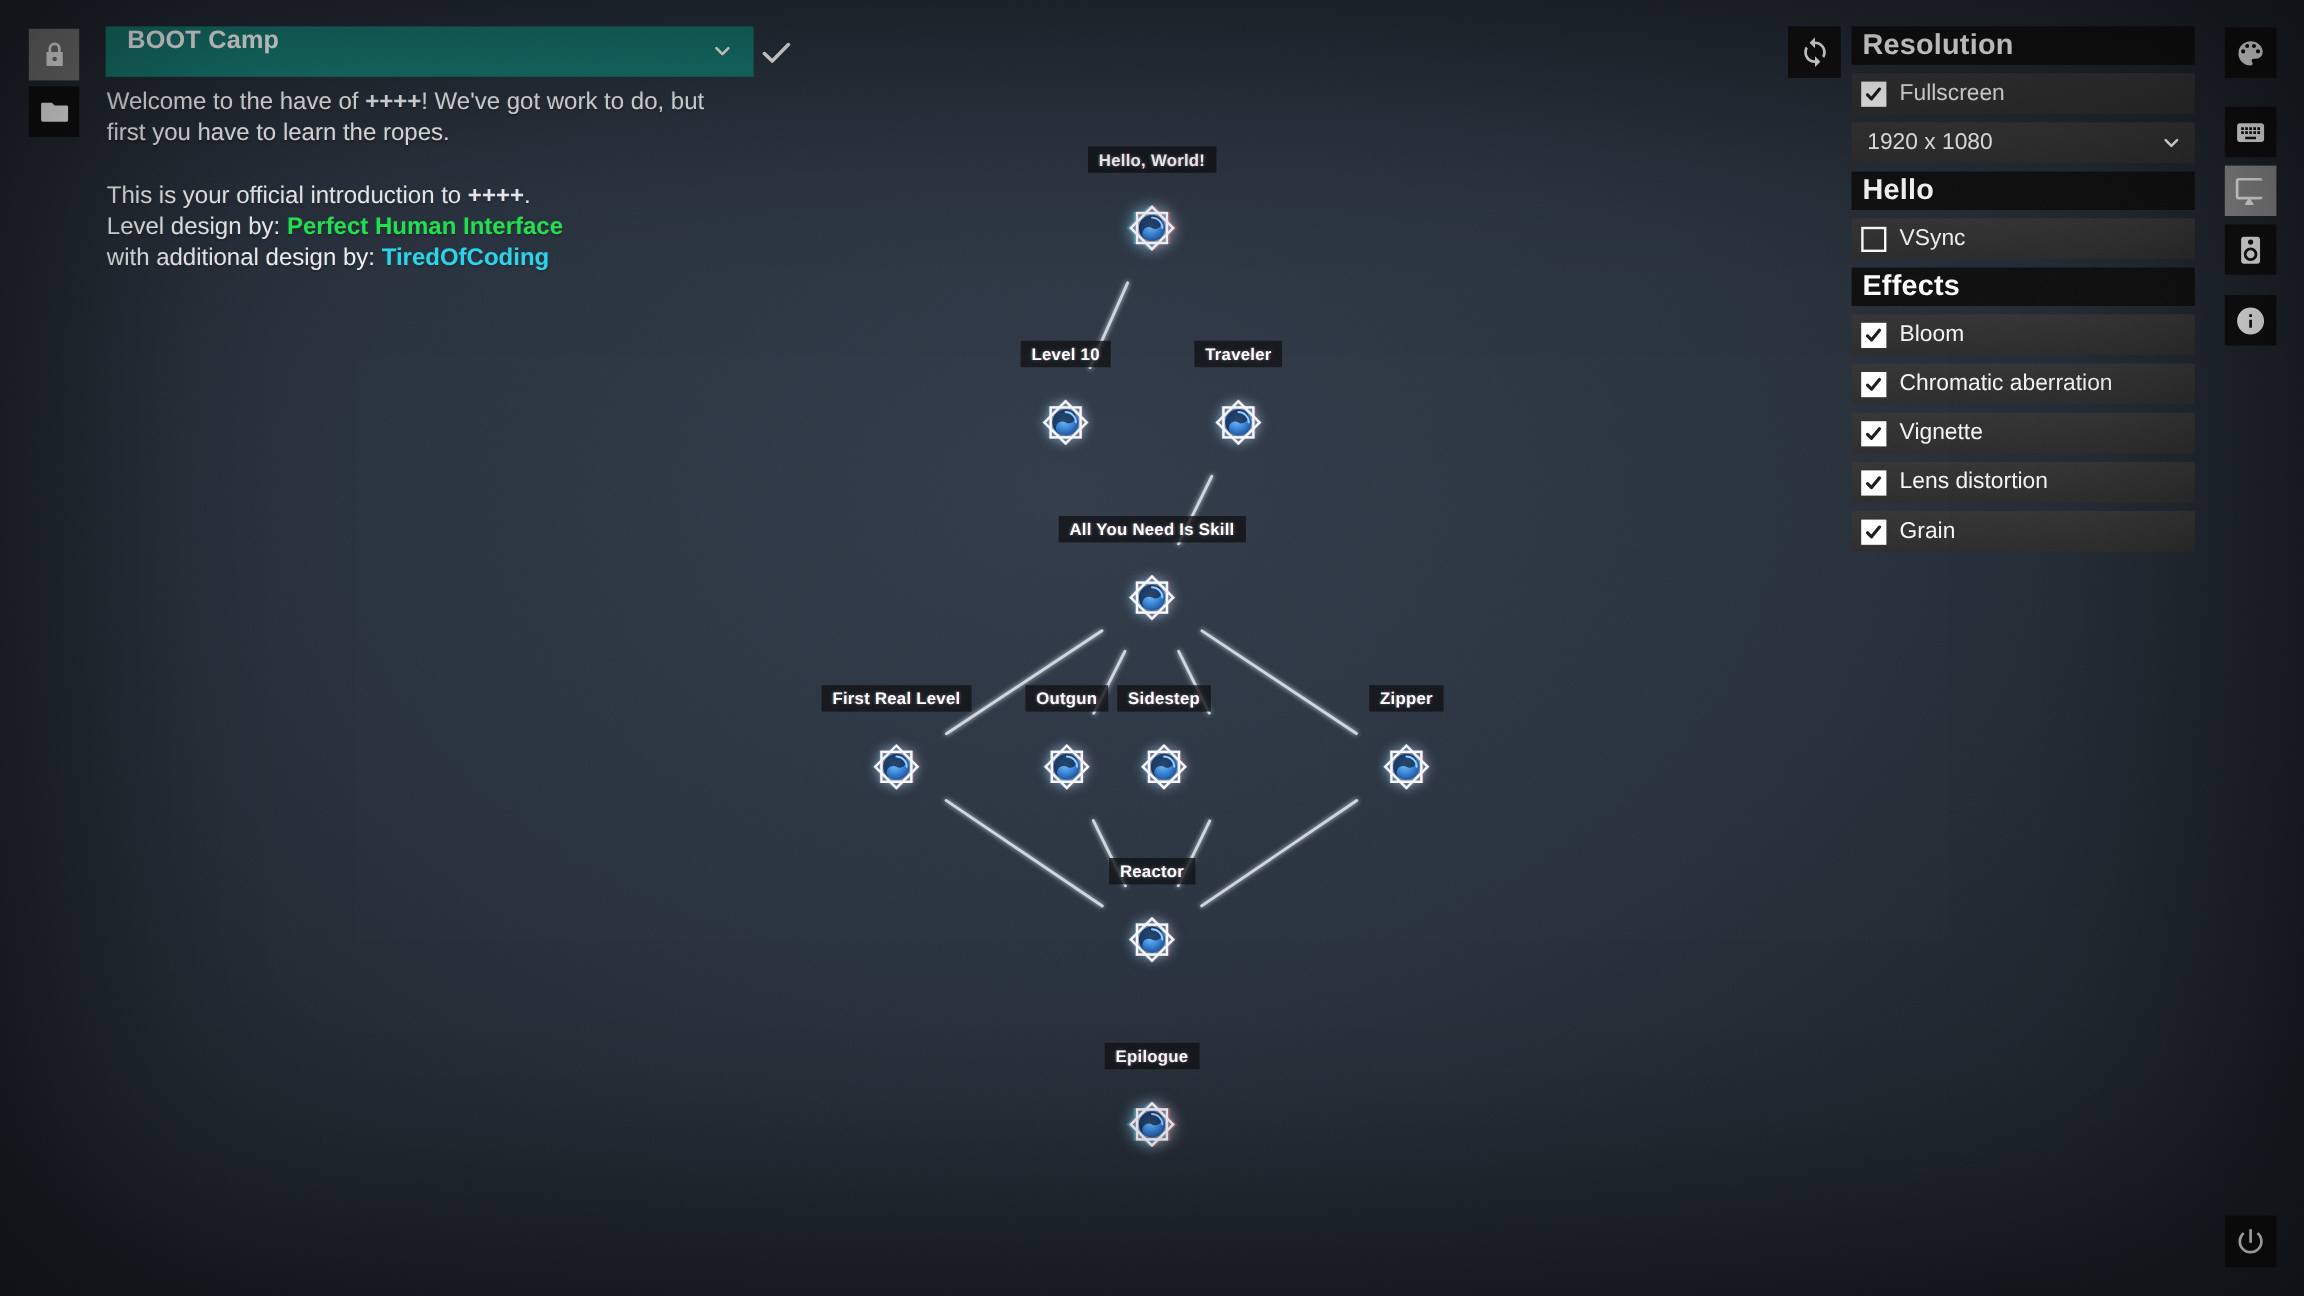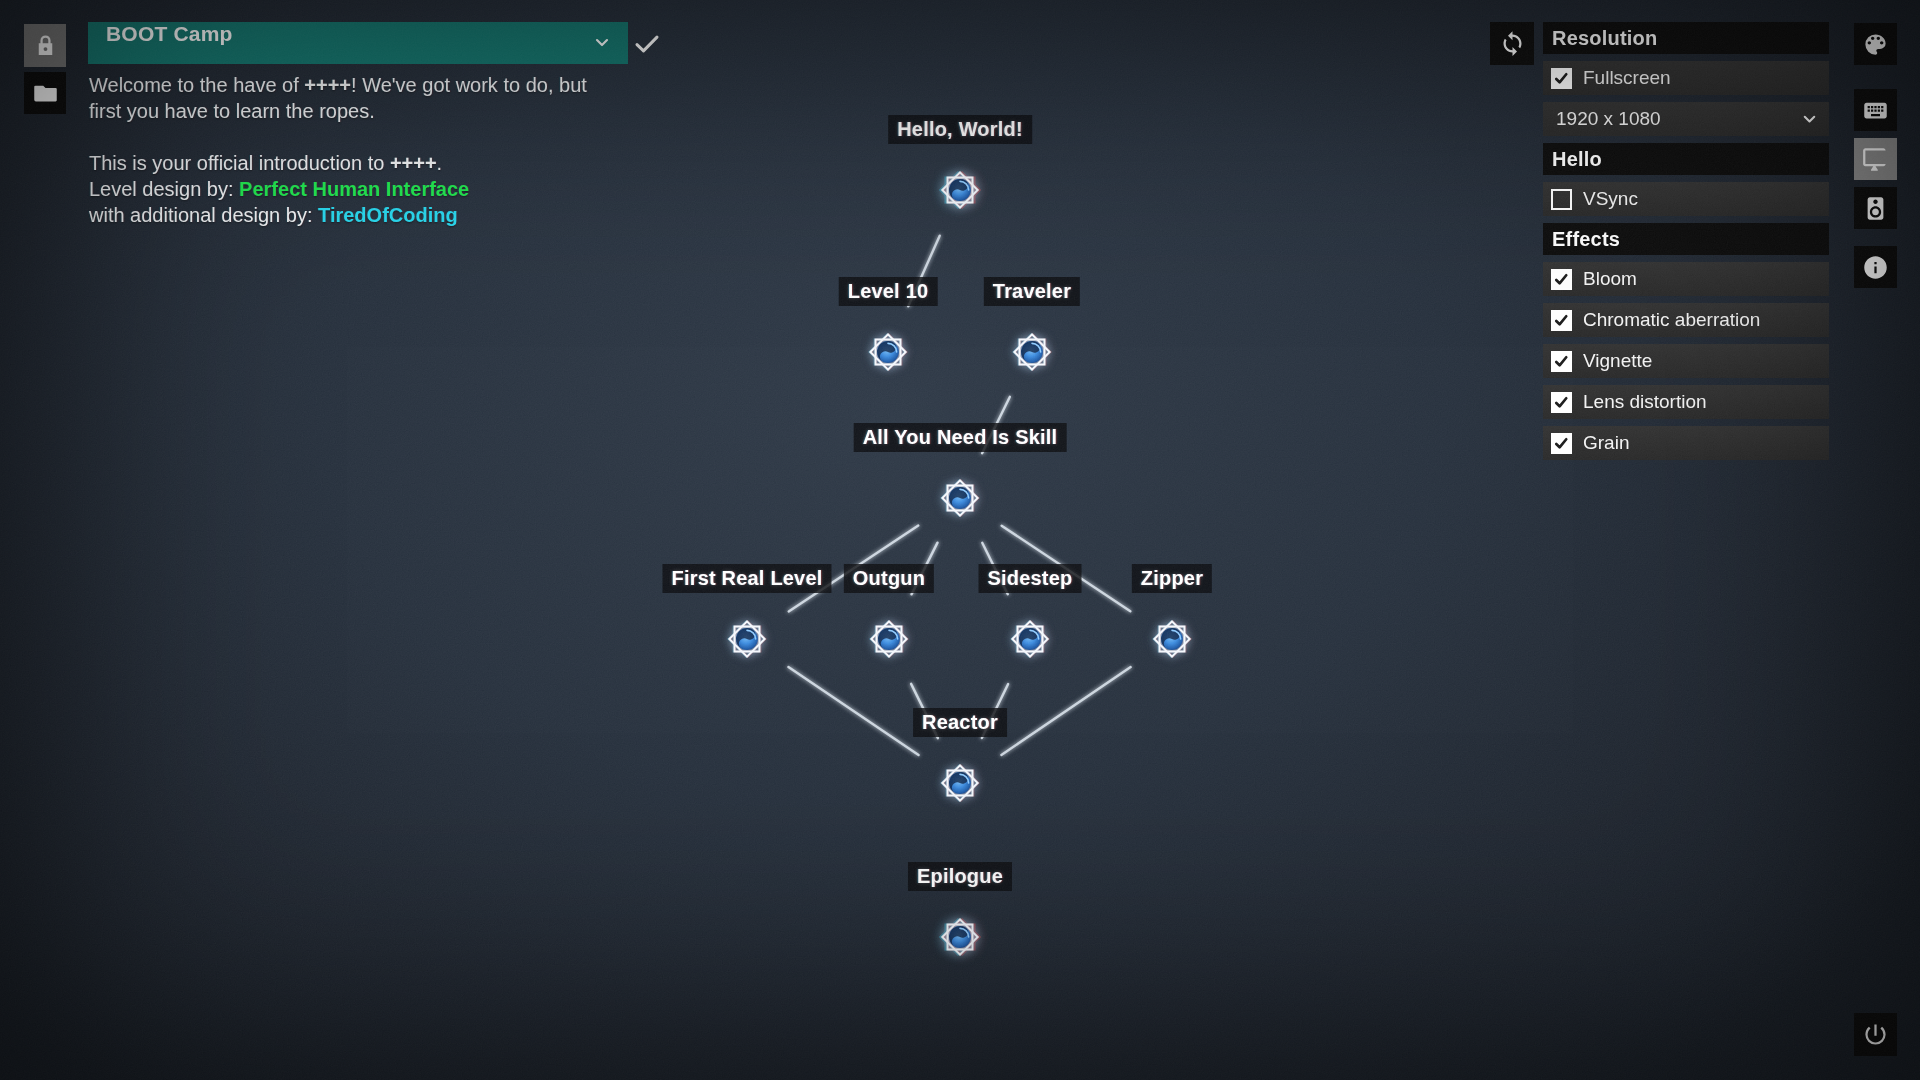--- a/index.html
+++ b/index.html
@@ -17,21 +17,21 @@
   #edge-svg{position:absolute;left:0;top:0;z-index:1;}
   #edge-svg line{stroke:#e3ecf5;stroke-width:2.4;stroke-linecap:round;opacity:.88;}
 
   .level-node{position:absolute;width:64px;height:64px;z-index:2;cursor:pointer;}
   .node-star{width:64px;height:64px;display:block;
     filter:drop-shadow(0 0 5px rgba(185,218,255,.55)) drop-shadow(1px 0 0 rgba(255,90,90,.30)) drop-shadow(-1px 0 0 rgba(60,210,255,.30));}
   .node-star .sq{fill:none;stroke:#f4f7fc;stroke-width:3.2;}
   .level-node.strong-ca .node-star{
     filter:drop-shadow(0 0 6px rgba(185,218,255,.6)) drop-shadow(2px 0 0 rgba(255,70,70,.45)) drop-shadow(-2px 0 0 rgba(40,220,255,.45));}
   .node-label{position:absolute;left:50%;bottom:78px;transform:translateX(-50%);
-    background:rgba(8,10,14,.82);color:#fff;font-size:20px;font-weight:700;
+    background:rgba(8,10,14,.82);color:#fff;font-size:14px;font-weight:700;
     padding:3px 9px;white-space:nowrap;letter-spacing:.2px;
     text-shadow:0 0 4px rgba(255,255,255,.22), 1px 0 1px rgba(255,70,70,.30), -1px 0 1px rgba(50,200,255,.30);}
 
   
   .sq-btn{position:absolute;display:flex;align-items:center;justify-content:center;cursor:pointer;}
   #lock-btn{left:24px;top:24px;width:42px;height:43px;background:#757575;}
   #folder-btn{left:24px;top:72px;width:42px;height:42px;background:#060606;}
   .sq-btn svg{width:27px;height:27px;}
 
   #pack-dropdown{position:absolute;left:88px;top:22px;width:540px;height:42px;
@@ -45,21 +45,21 @@
     text-shadow:0 1px 2px rgba(0,0,0,.5), 1px 0 1px rgba(255,80,80,.15), -1px 0 1px rgba(0,220,255,.15);}
   .seg-bold{font-weight:700;}
   .seg-green-bold{font-weight:700;color:#1be84b;}
   .seg-cyan-bold{font-weight:700;color:#23d9f0;}
 
   
   #refresh-btn{left:1490px;top:22px;width:44px;height:43px;background:#080808;}
   #settings-panel{position:absolute;left:1543px;top:22px;width:286px;z-index:3;
     display:flex;flex-direction:column;gap:7px;}
   .settings-header{height:32px;background:#080808;display:flex;align-items:center;
-    color:#fff;font-size:20px;font-weight:700;padding-left:9px;letter-spacing:.2px;}
+    color:#fff;font-size:24px;font-weight:700;padding-left:9px;letter-spacing:.2px;}
   .settings-row{height:34px;background:linear-gradient(#2f2f2f,#262626);
     display:flex;align-items:center;cursor:pointer;}
   .checkbox{width:21px;height:21px;margin-left:8px;box-sizing:border-box;position:relative;flex:none;}
   .checkbox.checked{background:#fff;}
   .checkbox.unchecked{border:2.5px solid #fff;background:transparent;}
   .checkbox svg{position:absolute;inset:1px;width:19px;height:19px;}
   .settings-row .row-label{color:#f4f4f4;font-size:19px;margin-left:11px;}
   .settings-row.dd .row-value{color:#f4f4f4;font-size:19px;margin-left:13px;}
   .settings-row.dd .dd-chev{position:absolute;right:10px;width:19px;height:19px;}
   .settings-row.dd{position:relative;}
@@ -301,21 +301,21 @@
 <div class="level-node" style="left: 857px; top: 607px;">
     <div class="node-label">Outgun</div>
     <svg class="node-star" viewBox="0 0 100 100">
       <rect class="sq" x="30.5" y="30.5" width="39" height="39"></rect>
       <rect class="sq" x="30.5" y="30.5" width="39" height="39" transform="rotate(45 50 50)"></rect>
       <circle cx="50" cy="50" r="17" fill="url(#swirlGrad)"></circle>
       <path d="M50 33 a8.5 8.5 0 0 1 0 17 a8.5 8.5 0 0 0 0 17 a17 17 0 0 1 0 -34 z" fill="#0b2142" opacity="0.8" transform="rotate(30 50 50)"></path>
       <path d="M50 36.5 a13.5 13.5 0 0 1 13.5 13.5" stroke="#8ecbff" stroke-width="2.5" fill="none" stroke-linecap="round"></path>
     </svg>
   </div>
-<div class="level-node" style="left: 998px; top: 607px;">
+<div class="level-node" style="left: 938px; top: 607px;">
     <div class="node-label">Sidestep</div>
     <svg class="node-star" viewBox="0 0 100 100">
       <rect class="sq" x="30.5" y="30.5" width="39" height="39"></rect>
       <rect class="sq" x="30.5" y="30.5" width="39" height="39" transform="rotate(45 50 50)"></rect>
       <circle cx="50" cy="50" r="17" fill="url(#swirlGrad)"></circle>
       <path d="M50 33 a8.5 8.5 0 0 1 0 17 a8.5 8.5 0 0 0 0 17 a17 17 0 0 1 0 -34 z" fill="#0b2142" opacity="0.8" transform="rotate(30 50 50)"></path>
       <path d="M50 36.5 a13.5 13.5 0 0 1 13.5 13.5" stroke="#8ecbff" stroke-width="2.5" fill="none" stroke-linecap="round"></path>
     </svg>
   </div>
 <div class="level-node" style="left: 1140px; top: 607px;">

